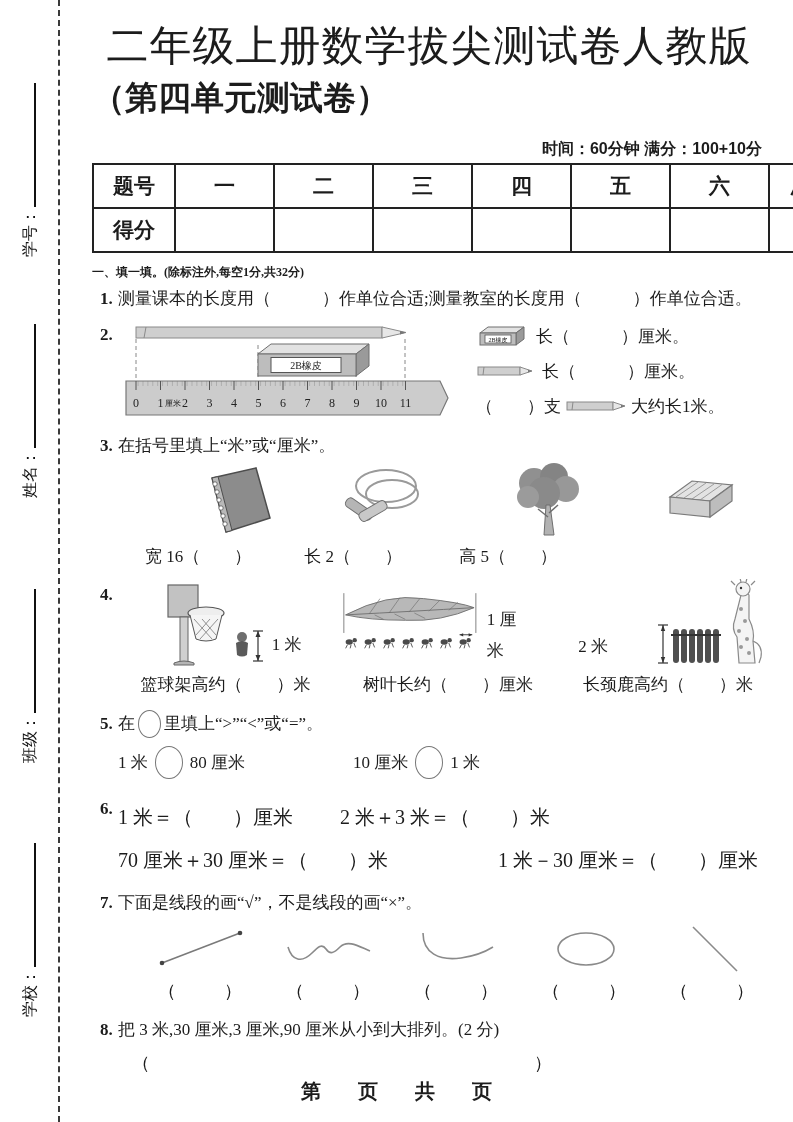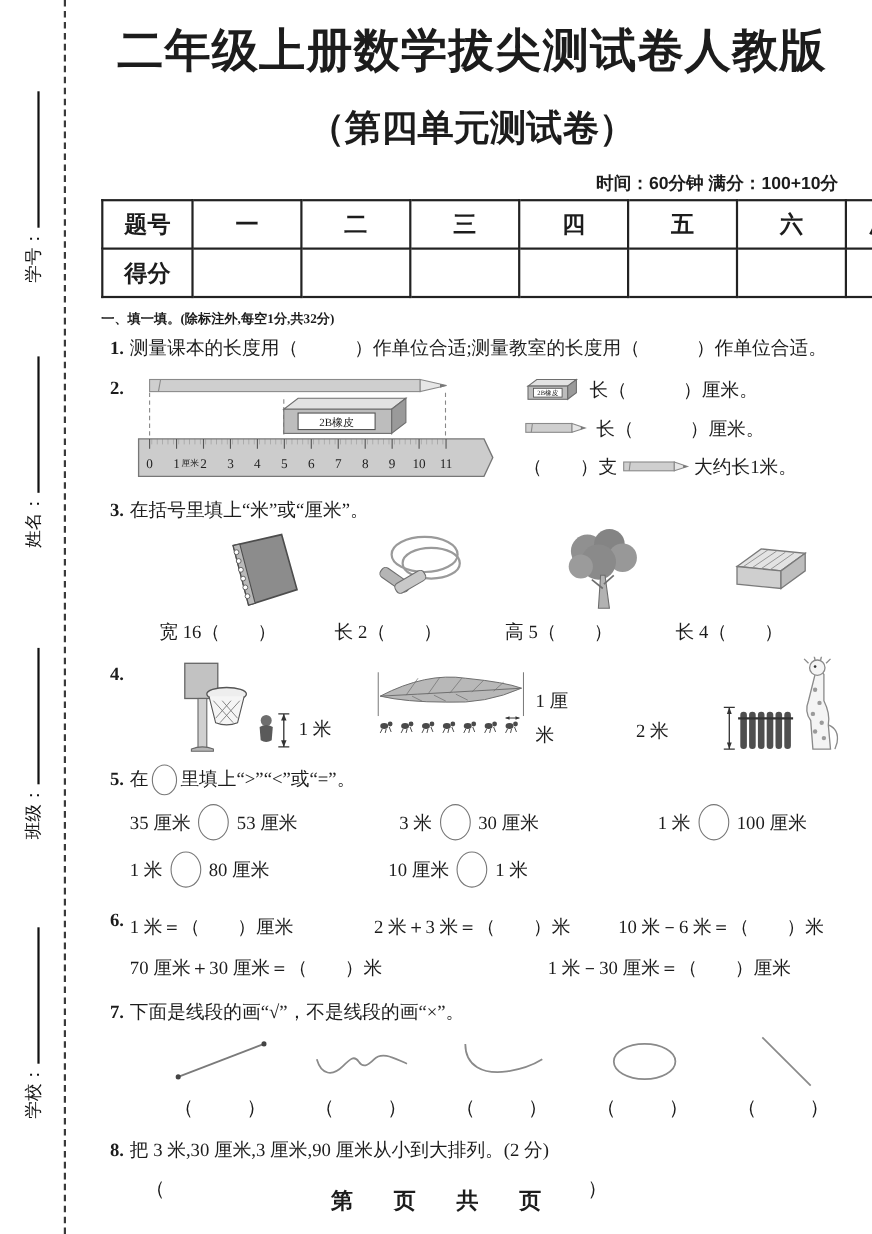--- a/index.html
+++ b/index.html
@@ -6,22 +6,22 @@
   .page{position:relative;width:793px;height:1122px;background:#fff;overflow:hidden;
         font-family:"Liberation Serif","DejaVu Serif",serif;color:#1c1c1c;}
   
   .cut-line{position:absolute;left:58px;top:0;bottom:0;width:0;border-left:2px dashed #3a3a3a;}
   .side-field{position:absolute;width:200px;height:22px;display:flex;align-items:center;
               justify-content:center;transform:rotate(-90deg);font-size:16px;color:#111;}
   .side-line{display:inline-block;width:124px;height:10px;border-bottom:2px solid #111;margin-left:2px;}
   
   .content{position:absolute;left:92px;top:0;width:674px;}
   .title{margin-top:22px;text-align:center;font-family:"Liberation Sans","DejaVu Sans",sans-serif;
-         font-weight:bold;font-size:42px;letter-spacing:1px;line-height:1.15;}
-  .subtitle{margin-top:24px;text-align:center;font-family:Liberation Serif, serif;
+         font-weight:normal;font-size:42px;letter-spacing:1px;line-height:1.15;}
+  .subtitle{margin-top:6px;font-family:Liberation Serif, serif;
             font-weight:bold;font-size:33px;}
   .meta{margin-top:18px;text-align:right;font-family:"Liberation Sans","DejaVu Sans",sans-serif;
         font-weight:bold;font-size:16px;padding-right:4px;}
   table.score{border-collapse:collapse;width:764px;margin-top:3px;table-layout:fixed;}
   table.score td{border:2px solid #222;height:40px;text-align:center;font-size:21px;font-weight:bold;}
   .sec-head{margin-top:11px;font-size:12px;font-weight:bold;}
   .sec-head .note{font-weight:bold;}
   .q{display:flex;margin-top:2px;font-size:17px;line-height:1.85;}
   .qnum{flex:0 0 26px;font-weight:bold;padding-left:8px;box-sizing:border-box;}
   .qbody{flex:1;}
@@ -35,21 +35,21 @@
   .figcol{display:flex;flex-direction:row;align-items:center;justify-content:flex-end;}
   .caprow{display:flex;width:655px;font-size:17px;margin-top:2px;}
   .capcell{text-align:center;}
   
   .cmp-circle{display:inline-block;width:26px;height:31px;border:1.5px solid #777;
               border-radius:50%;vertical-align:middle;margin:0 7px 4px 7px;}
   .cmp-circle.small{width:21px;height:26px;margin:0 3px 2px 3px;}
   .cmprow{display:flex;margin-top:6px;font-size:17px;align-items:center;}
   .cmprow .cell{white-space:nowrap;}
   
-  .eqrow{display:flex;font-size:17px;margin-top:6px;white-space:nowrap;}
+  .eqrow{display:flex;font-size:20px;margin-top:6px;white-space:nowrap;}
   
   .shaperow{display:flex;width:640px;margin:4px 0 0 20px;align-items:center;}
   .shapecell{display:flex;flex-direction:column;align-items:center;}
   .parenrow{display:flex;width:640px;margin-left:20px;font-size:18px;}
   .parencell{text-align:center;letter-spacing:4px;}
   
   .ansline{display:flex;width:420px;justify-content:space-between;font-size:18px;margin:2px 0 0 14px;}
   .footer{position:absolute;left:0;width:793px;top:1078px;text-align:center;font-size:20px;
           letter-spacing:16px;text-indent:16px;font-weight:bold;}
   svg text{font-family:"Liberation Serif","DejaVu Serif",serif;}
@@ -269,21 +269,20 @@
               <line x1="44" y1="8" x2="22" y2="23" stroke="#8a8a8a" stroke-width="0.8"></line>
               <line x1="52" y1="9" x2="30" y2="24" stroke="#8a8a8a" stroke-width="0.8"></line>
               <line x1="60" y1="9.5" x2="38" y2="25" stroke="#8a8a8a" stroke-width="0.8"></line>
             </svg>
           </div>
         </div>
         <div class="caprow">
           <div class="capcell" style="width:160px;">宽 16（　　）</div>
           <div class="capcell" style="width:150px;">长 2（　　）</div>
           <div class="capcell" style="width:160px;">高 5（　　）</div>
-          <div class="capcell" style="width:150px;">长 4（　　）</div>
         </div>
       </div>
     </div>
 
     <div class="q" style="margin-top:6px;">
       <div class="qnum">4.</div>
       <div class="qbody">
         <div class="figrow">
           <div class="figcol" style="width:215px;height:88px;flex-direction:row;align-items:flex-end;justify-content:center;">
             <svg width="120" height="86" viewBox="0 0 120 86">
@@ -407,48 +406,47 @@
                 <circle cx="86" cy="30" r="2"></circle>
                   <circle cx="90" cy="42" r="2"></circle>
                   <circle cx="84" cy="52" r="2"></circle>
                 <circle cx="92" cy="60" r="2"></circle>
                   <circle cx="86" cy="68" r="2"></circle>
                   <circle cx="94" cy="74" r="2"></circle>
               </g>
             </svg>
           </div>
         </div>
+        <div class="caprow">
+          <div class="capcell" style="width:215px;">篮球架高约（　　）米</div>
+          <div class="capcell" style="width:230px;">树叶长约（　　）厘米</div>
+          <div class="capcell" style="width:210px;">长颈鹿高约（　　）米</div>
+        </div>
       </div>
     </div>
 
     <div class="q" style="margin-top:8px;">
       <div class="qnum">5.</div>
       <div class="qbody">
         <div>
           <span>在</span><span class="cmp-circle small"></span><span>里填上“&gt;”“&lt;”或“=”。</span>
-        </div>
-        <div class="cmprow">
-          <div class="cell" style="width:245px;"><span>35 厘米</span><span class="cmp-circle"></span><span>53 厘米</span></div>
-          <div class="cell" style="width:235px;"><span>3 米</span><span class="cmp-circle"></span><span>30 厘米</span></div>
-          <div class="cell"><span>1 米</span><span class="cmp-circle"></span><span>100 厘米</span></div>
         </div>
         <div class="cmprow">
           <div class="cell" style="width:235px;"><span>1 米</span><span class="cmp-circle"></span><span>80 厘米</span></div>
           <div class="cell"><span>10 厘米</span><span class="cmp-circle"></span><span>1 米</span></div>
         </div>
       </div>
     </div>
 
     <div class="q" style="margin-top:10px;">
       <div class="qnum">6.</div>
       <div class="qbody">
         <div class="eqrow">
           <span style="width:222px;">1 米＝（　　）厘米</span>
           <span style="width:222px;">2 米＋3 米＝（　　）米</span>
-          <span>10 米－6 米＝（　　）米</span>
         </div>
         <div class="eqrow">
           <span style="width:380px;">70 厘米＋30 厘米＝（　　）米</span>
           <span>1 米－30 厘米＝（　　）厘米</span>
         </div>
       </div>
     </div>
 
     <div class="q" style="margin-top:8px;">
       <div class="qnum">7.</div>

